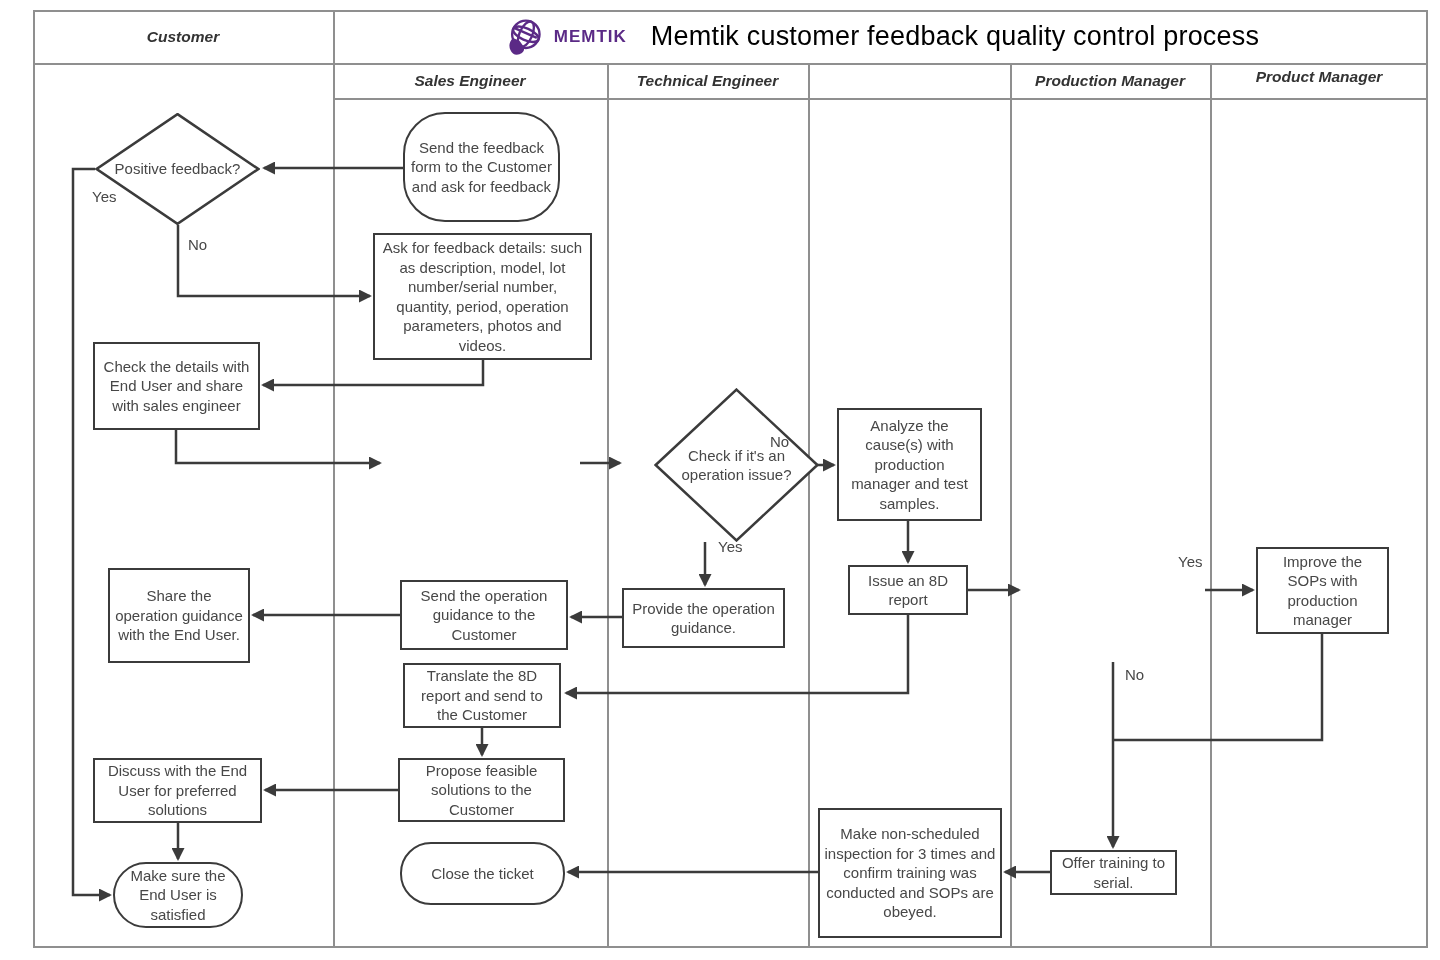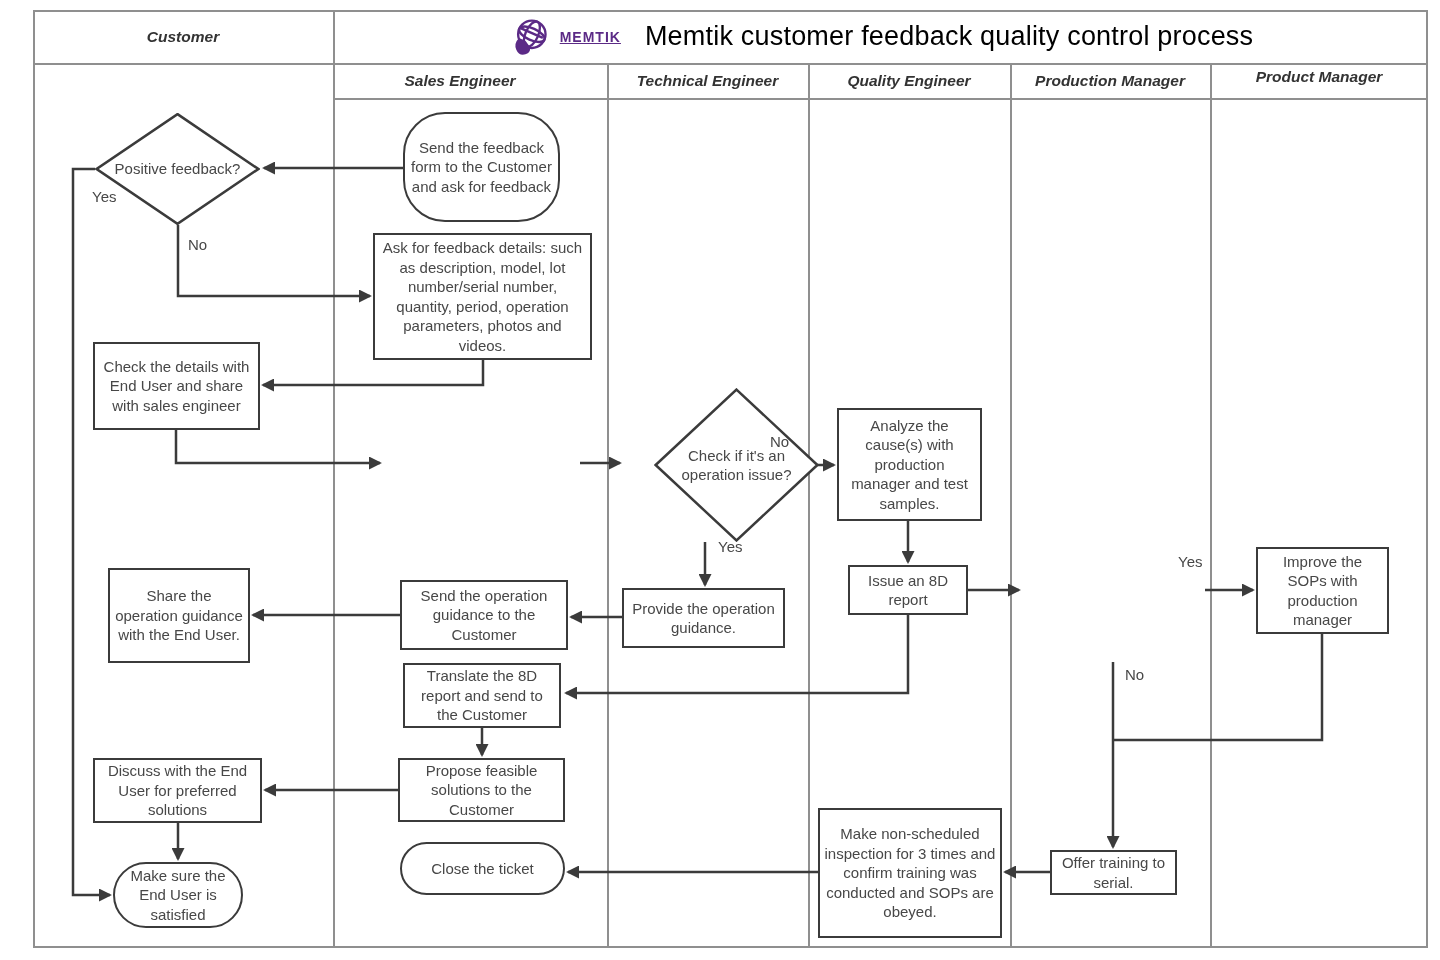--- a/index.html
+++ b/index.html
@@ -9,21 +9,21 @@
     overflow:hidden; color:#4a4a4a;
   }
   .frame { position:absolute; left:33px; top:10px; width:1395px; height:938px;
            border:2px solid #8f8f8f; box-sizing:border-box; }
   .vline { position:absolute; width:0; border-left:2px solid #8f8f8f; }
   .hline { position:absolute; height:0; border-top:2px solid #8f8f8f; }
   .cell  { position:absolute; display:flex; align-items:center; justify-content:center;
            box-sizing:border-box; }
   .lane-label { font-weight:bold; font-size:15.5px; color:#333;font-style:italic; }
   .title-text { font-size:27px; color:#000000; letter-spacing:0.2px; }
-  .brand-word { font-size:14px; font-weight:bold; color:#5b2a86; letter-spacing:1px;text-decoration:underline; }
+  .brand-word { font-size:17px; font-weight:bold; color:#5b2a86; letter-spacing:1px; }
   .node { position:absolute; box-sizing:border-box; display:flex; align-items:center;
           justify-content:center; text-align:center; font-size:15px; line-height:1.3;
           color:#474747; padding:2px 4px; }
   .box, .stadium { background:#fff; border:2.5px solid #3b3b3b; }
   .diamond { background:transparent; border:none; padding:0; }
   .diamond svg { position:absolute; inset:0; width:100%; height:100%; }
   .diamond .dtext { position:relative; z-index:1; padding:0 14px; }
   .elabel { position:absolute; font-size:15px; color:#474747; }
   .edges { position:absolute; left:0; top:0; width:1440px; height:960px; }
   .edges polyline { fill:none; stroke:#3b3b3b; stroke-width:2.5px; }
@@ -51,23 +51,22 @@
         <ellipse cx="26" cy="20" rx="7" ry="15" transform="rotate(24 26 20)"></ellipse>
         <ellipse cx="26" cy="20" rx="15" ry="6.5" transform="rotate(24 26 20)"></ellipse>
         <line x1="13" y1="13" x2="38" y2="24"></line>
       </g>
       <path d="M12 24 q-6 6 -3 13 q3 7 10 5 q6 -2 5 -8 l-5 -7 z" fill="#5b2a86"></path>
     </svg>
     <span class="brand-word" style="margin-left:8px">MEMTIK</span>
     <span class="title-text" style="margin-left:24px">Memtik customer feedback quality control process</span>
   </div>
 
-  <div class="cell lane-label" style="left:323px; top:63px; width:274px; height:35px">Sales Engineer</div>
+  <div class="cell lane-label" style="left:333px; top:63px; width:274px; height:35px">Sales Engineer</div>
   <div class="cell lane-label" style="left:607px; top:63px; width:201px; height:35px">Technical Engineer</div>
-  <div class="cell lane-label" style="left:808px; top:63px; width:202px; height:35px">Quality Engineer</div>
   <div class="cell lane-label" style="left:1010px; top:63px; width:200px; height:35px">Production Manager</div>
   <div class="cell lane-label" style="left:1210px; top:63px; width:218px; height:28px">Product Manager</div>
 
   <svg class="edges">
     <defs>
       <marker id="ah" viewBox="0 0 10 10" refX="8.5" refY="5" markerWidth="5.2" markerHeight="5.2" orient="auto-start-reverse">
         <path d="M0,0 L10,5 L0,10 z" fill="#3b3b3b"></path>
       </marker>
     </defs>
     <polyline points="403,168 264,168" marker-end="url(#ah)"></polyline>
@@ -102,21 +101,21 @@
   <div class="node box" style="left:93px; top:342px; width:167px; height:88px">Check the details with End User and share with sales engineer</div>
   <div class="node box" style="left:108px; top:568px; width:142px; height:95px">Share the operation guidance with the End User.</div>
   <div class="node box" style="left:93px; top:758px; width:169px; height:65px">Discuss with the End User for preferred solutions</div>
   <div class="node stadium" style="left:113px; top:862px; width:130px; height:66px; border-radius:33px">Make sure the End User is satisfied</div>
 
   <div class="node stadium" style="left:403px; top:112px; width:157px; height:110px; border-radius:42px">Send the feedback form to the Customer and ask for feedback</div>
   <div class="node box" style="left:373px; top:233px; width:219px; height:127px">Ask for feedback details: such as description, model, lot number/serial number, quantity, period, operation parameters, photos and videos.</div>
   <div class="node box" style="left:400px; top:580px; width:168px; height:70px">Send the operation guidance to the Customer</div>
   <div class="node box" style="left:403px; top:663px; width:158px; height:65px">Translate the 8D report and send to the Customer</div>
   <div class="node box" style="left:398px; top:758px; width:167px; height:64px">Propose feasible solutions to the Customer</div>
-  <div class="node stadium" style="left:400px; top:842px; width:165px; height:53px; border-radius:31px">Close the ticket</div>
+  <div class="node stadium" style="left:400px; top:842px; width:165px; height:63px; border-radius:31px">Close the ticket</div>
 
   <div class="node diamond" style="left:654px; top:388px; width:165px; height:154px">
     <svg viewBox="0 0 100 100" preserveAspectRatio="none">
         <polygon points="50,1 99,50 50,99 1,50" fill="#ffffff" stroke="#3b3b3b" stroke-width="2.5" vector-effect="non-scaling-stroke"></polygon>
       </svg>
     <span class="dtext">Check if it's an operation issue?</span>
   </div>
   <div class="node box" style="left:622px; top:588px; width:163px; height:60px">Provide the operation guidance.</div>
 
   <div class="node box" style="left:837px; top:408px; width:145px; height:113px">Analyze the cause(s) with production manager and test samples.</div>

